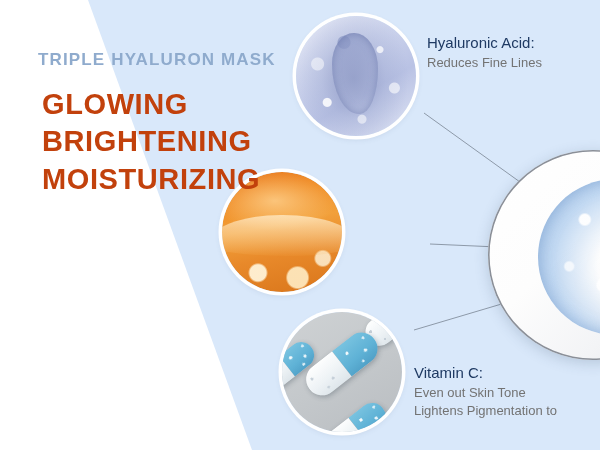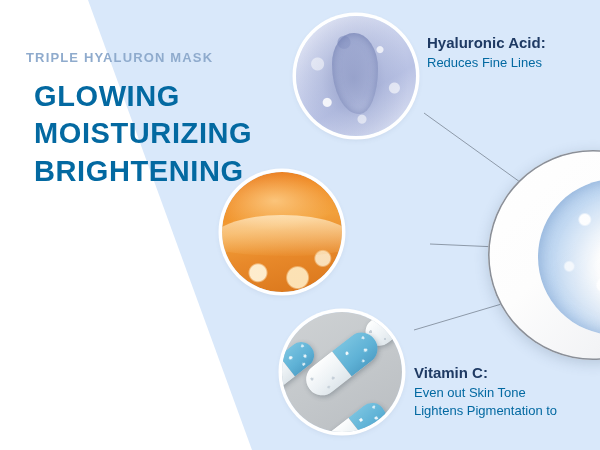--- a/index.html
+++ b/index.html
@@ -34,34 +34,34 @@
 
   
   .headline-block {
     position: absolute;
     left: 26px;
     top: 50px;
     z-index: 6;
     width: 250px;
   }
   .eyebrow {
-    font-size: 13px;
+    font-size: 17px;
     font-weight: bold;
     letter-spacing: 1.15px;
     color: #8fabcd;
-    margin: 0 0 13px 0;
+    margin: 0 0 13px 12px;
     white-space: nowrap;
   }
   .headline {
-    margin: 8px;
+    margin: 16px;
     font-size: 29px;
     line-height: 1.29;
     font-weight: 600;
     letter-spacing: 0.6px;
-    color: #0369a1;
+    color: #c2410c;
   }
   .headline span { display: block; white-space: nowrap; }
 
   
   .connectors {
     position: absolute;
     inset: 0;
     z-index: 3;
     pointer-events: none;
   }
@@ -158,29 +158,29 @@
   }
   #cap-main { left: 16%; top: 30%; width: 68%; height: 27%; transform: rotate(-38deg); }
   #cap-tr   { left: 66%; top: -6%; width: 58%; height: 23%; transform: rotate(-38deg); }
   #cap-bl   { left: -22%; top: 34%; width: 52%; height: 22%; transform: rotate(-38deg); }
   #cap-br   { left: 34%; top: 86%; width: 56%; height: 23%; transform: rotate(-38deg); }
 
   
   .callout { position: absolute; z-index: 6; }
   .callout .term {
     font-size: 15px;
-    font-weight: bold;
+    font-weight: normal;
     color: #1f3a63;
     margin: 0 0 3px 0;
     white-space: nowrap;
   }
   .callout .desc {
     font-size: 13px;
     line-height: 1.42;
-    color: #0369a1;
+    color: #737373;
     margin: 0;
   }
   .callout .desc span { display: block; white-space: nowrap; }
 
   #callout-hyaluronic { left: 427px; top: 34px; }
   #callout-caffeine   { left: 355px; top: 188px; }
   #callout-vitaminc   { left: 414px; top: 364px; }
 
   
   #product-jar {
@@ -224,22 +224,22 @@
   <svg class="connectors" width="600" height="450" viewBox="0 0 600 450" data-interactable="false">
     <line data-interactable="false" x1="424" y1="113" x2="520" y2="182" stroke="#8d99a8" stroke-width="1"></line>
     <line data-interactable="false" x1="430" y1="244" x2="520" y2="248" stroke="#8d99a8" stroke-width="1"></line>
     <line data-interactable="false" x1="414" y1="330" x2="515" y2="300" stroke="#8d99a8" stroke-width="1"></line>
   </svg>
 
   <div class="headline-block" data-interactable="false">
     <p class="eyebrow" data-interactable="false">TRIPLE HYALURON MASK</p>
     <h1 class="headline" data-interactable="false">
       <span data-interactable="false">GLOWING</span>
+      <span data-interactable="false">BRIGHTENING</span>
       <span data-interactable="false">MOISTURIZING</span>
-      <span data-interactable="false">BRIGHTENING</span>
     </h1>
   </div>
 
   <div class="ingredient-circle" id="circle-hyaluronic" data-interactable="true">
     <div class="swatch tex-gel" data-interactable="false"></div>
   </div>
   <div class="callout" id="callout-hyaluronic" data-interactable="false">
     <p class="term" data-interactable="false">Hyaluronic Acid:</p>
     <p class="desc" data-interactable="false">
       <span data-interactable="false">Reduces Fine Lines</span>

